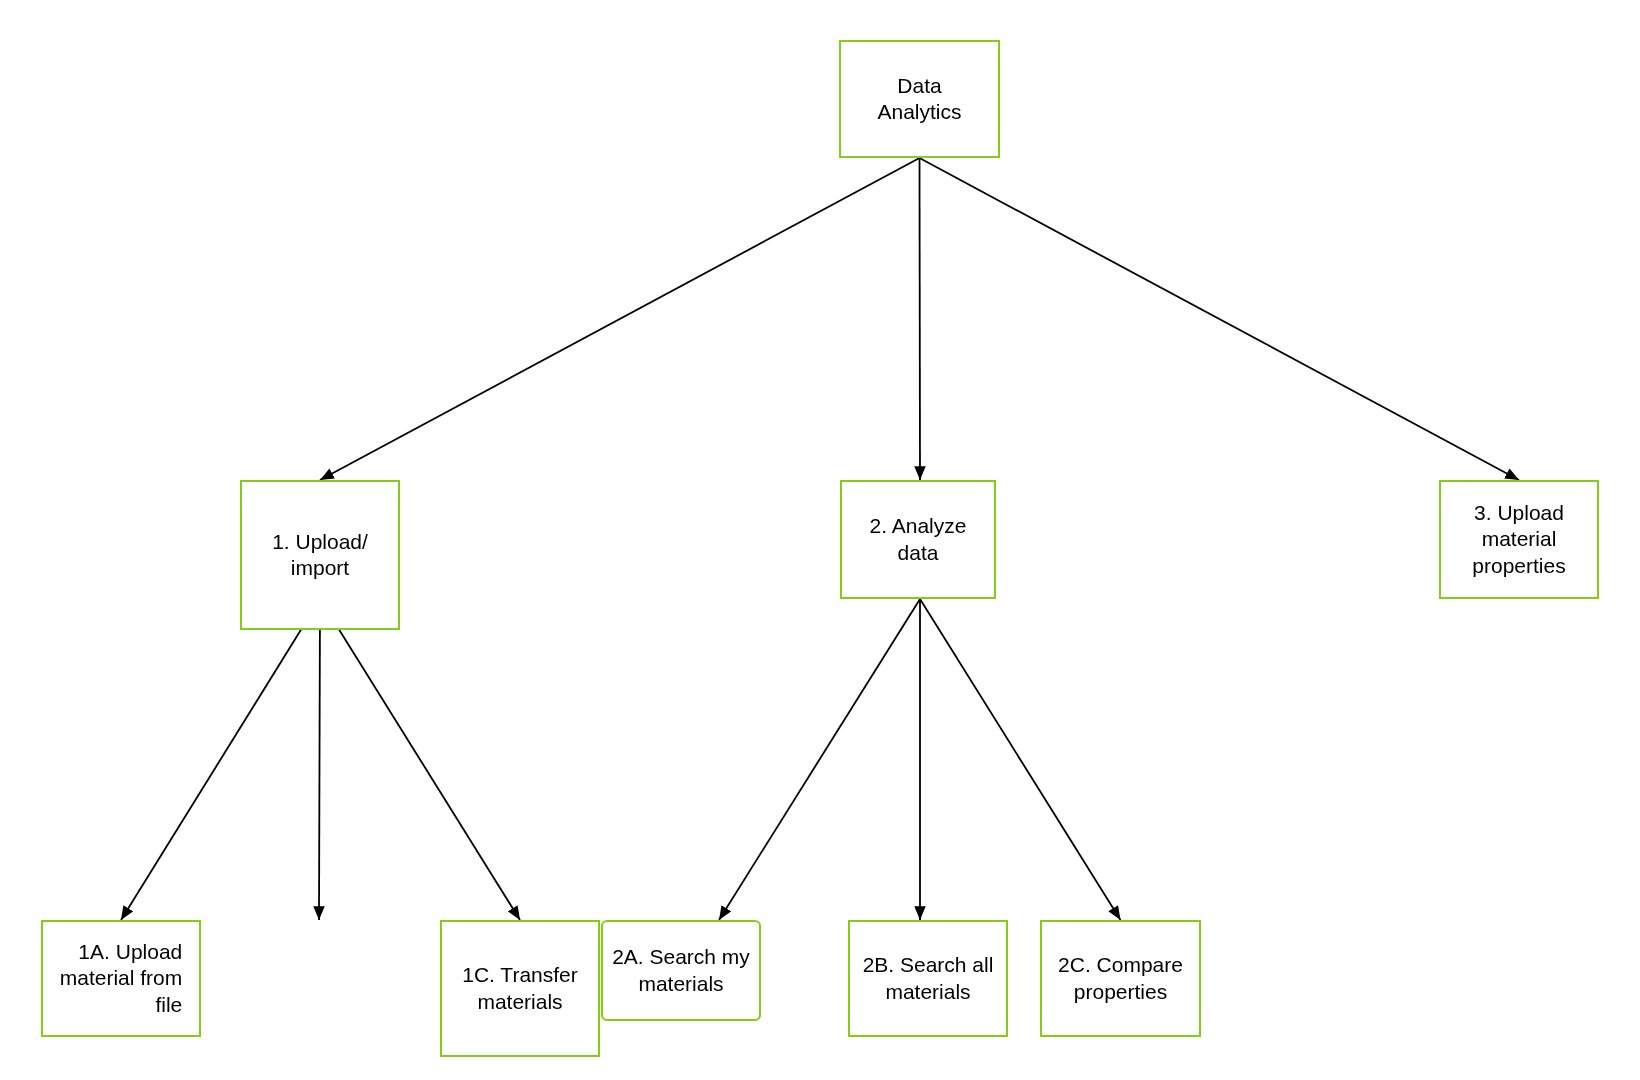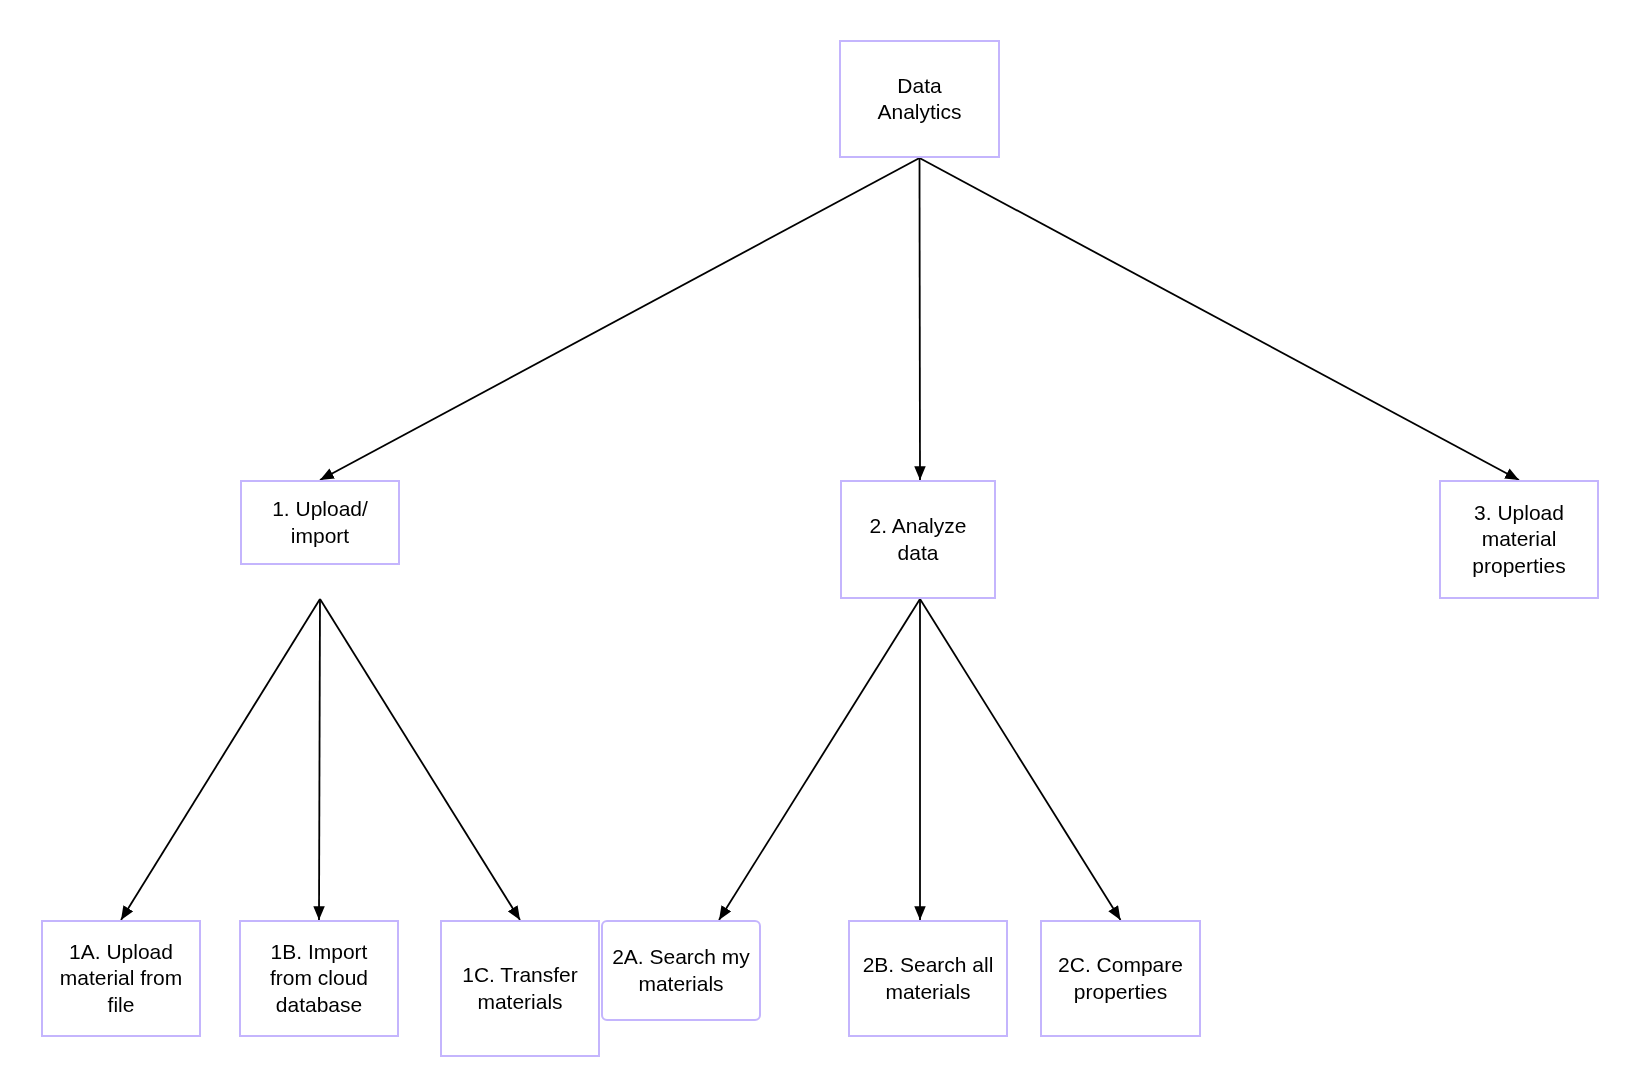--- a/index.html
+++ b/index.html
@@ -20,40 +20,40 @@
     left: 0;
     top: 0;
     width: 1640px;
     height: 1080px;
     z-index: 0;
   }
   .node {
     position: absolute;
     box-sizing: border-box;
     background: #ffffff;
-    border: 2px solid #c4b5fd;
+    border: 2px solid #84cc16;
     display: flex;
     align-items: center;
     justify-content: center;
     text-align: center;
     z-index: 1;
     color: #000000;
     font-size: 21px;
     line-height: 1.25;
   }
   .node-label {
     white-space: pre-line;
     padding: 2px 4px;
   }
   
   .p-root { left: 839px; top: 40px;  width: 161px; height: 118px; }
-  .p-n1   { left: 240px; top: 480px; width: 160px; height: 85px; }
+  .p-n1   { left: 240px; top: 480px; width: 160px; height: 150px; }
   .p-n2   { left: 840px; top: 480px; width: 156px; height: 119px; }
   .p-n3   { left: 1439px;top: 480px; width: 160px; height: 119px; align-items: center; }
-  .p-n1a  { left: 41px;  top: 920px; width: 160px; height: 117px; }
+  .p-n1a  { left: 41px;  top: 920px; width: 160px; height: 117px; text-align: right; }
   .p-n1b  { left: 239px; top: 920px; width: 160px; height: 117px; }
   .p-n1c  { left: 440px; top: 920px; width: 160px; height: 137px; }
   .p-n2a  { left: 601px; top: 920px; width: 160px; height: 101px; border-radius: 6px; }
   .p-n2b  { left: 848px; top: 920px; width: 160px; height: 117px; }
   .p-n2c  { left: 1040px;top: 920px; width: 161px; height: 117px; }
 </style>
 </head>
 <body>
 
 <div id="canvas">
@@ -95,25 +95,20 @@
 material
 properties</span>
   </div>
 
   <div class="node p-n1a">
     <span class="node-label">1A. Upload
 material from
 file</span>
   </div>
 
-  <div class="node p-n1b">
-    <span class="node-label">1B. Import
-from cloud
-database</span>
-  </div>
 
   <div class="node p-n1c">
     <span class="node-label">1C. Transfer
 materials</span>
   </div>
 
   <div class="node p-n2a">
     <span class="node-label">2A. Search my
 materials</span>
   </div>

